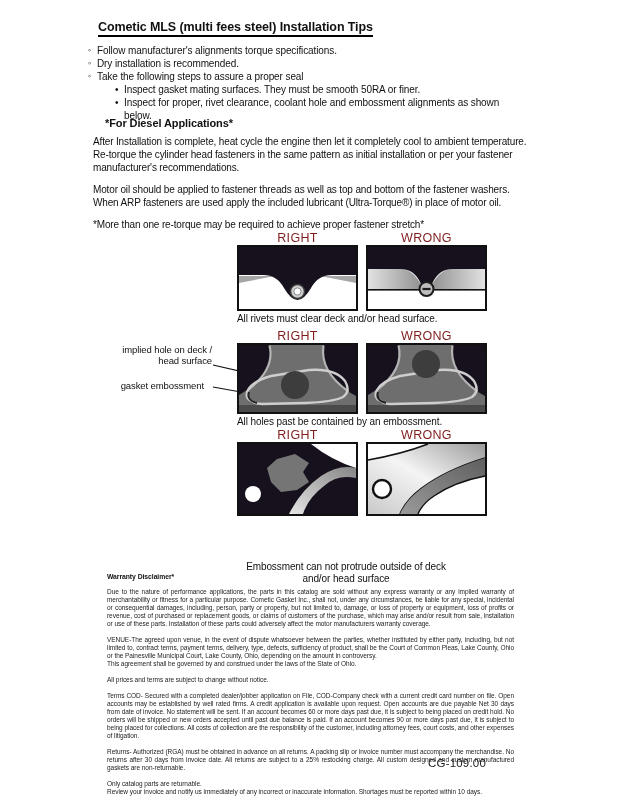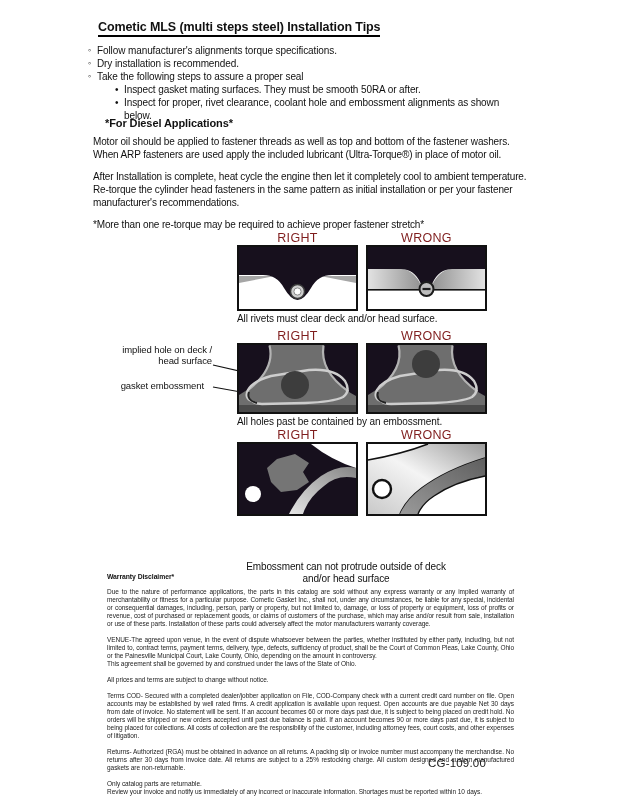--- a/index.html
+++ b/index.html
@@ -57,49 +57,49 @@
   .page-number {
     position: absolute; left: 389px; top: 757px;
     font-size: 11.5px; letter-spacing: 0.2px; color: #1a1a1a; margin-left: 39px;
   }
 </style>
 </head>
 <body>
 
 <div class="page">
 
-  <div class="title">Cometic MLS (multi steps steel) Installation Tips</div>
+  <div class="title">Cometic MLS (multi fees steel) Installation Tips</div>
 
   <div class="bullets">
     <div class="bullet-row">
       <span class="marker">◦</span>
       <span>Follow manufacturer's alignments torque specifications.</span>
     </div>
     <div class="bullet-row">
       <span class="marker">◦</span>
       <span>Dry installation is recommended.</span>
     </div>
     <div class="bullet-row">
       <span class="marker">◦</span>
       <span>Take the following steps to assure a proper seal</span>
     </div>
     <div class="bullet-row sub">
       <span class="marker">•</span>
-      <span>Inspect gasket mating surfaces.  They must be smooth 50RA or after.</span>
+      <span>Inspect gasket mating surfaces.  They must be smooth 50RA or finer.</span>
     </div>
     <div class="bullet-row sub">
       <span class="marker">•</span>
       <span>Inspect for proper, rivet clearance, coolant hole and embossment alignments as shown below.</span>
     </div>
   </div>
 
   <div class="diesel">
     <h2>*For Diesel Applications*</h2>
+    <p>After Installation is complete, heat cycle the engine then let it completely cool to ambient temperature. Re-torque the cylinder head fasteners in the same pattern as initial installation or per your fastener manufacturer's recommendations.</p>
     <p>Motor oil should be applied to fastener threads as well as top and bottom of the fastener washers. When ARP fasteners are used apply the included lubricant (Ultra-Torque®) in place of motor oil.</p>
-    <p>After Installation is complete, heat cycle the engine then let it completely cool to ambient temperature. Re-torque the cylinder head fasteners in the same pattern as initial installation or per your fastener manufacturer's recommendations.</p>
     <p>*More than one re-torque may be required to achieve proper fastener stretch*</p>
   </div>
 
   <div class="dg-header" style="left:237px; top:231px;">RIGHT</div>
   <div class="dg-header" style="left:366px; top:231px;">WRONG</div>
 
   <svg class="dg-svg" style="left:237px; top:245px;" width="121" height="66" viewBox="0 0 121 66">
     <rect x="1" y="1" width="119" height="64" fill="#fff" stroke="#111" stroke-width="2"></rect>
     <polygon points="2,31 38,31 2,38" fill="#a6a6a6"></polygon>
     <polygon points="119,31 83,31 119,38" fill="#a6a6a6"></polygon>

